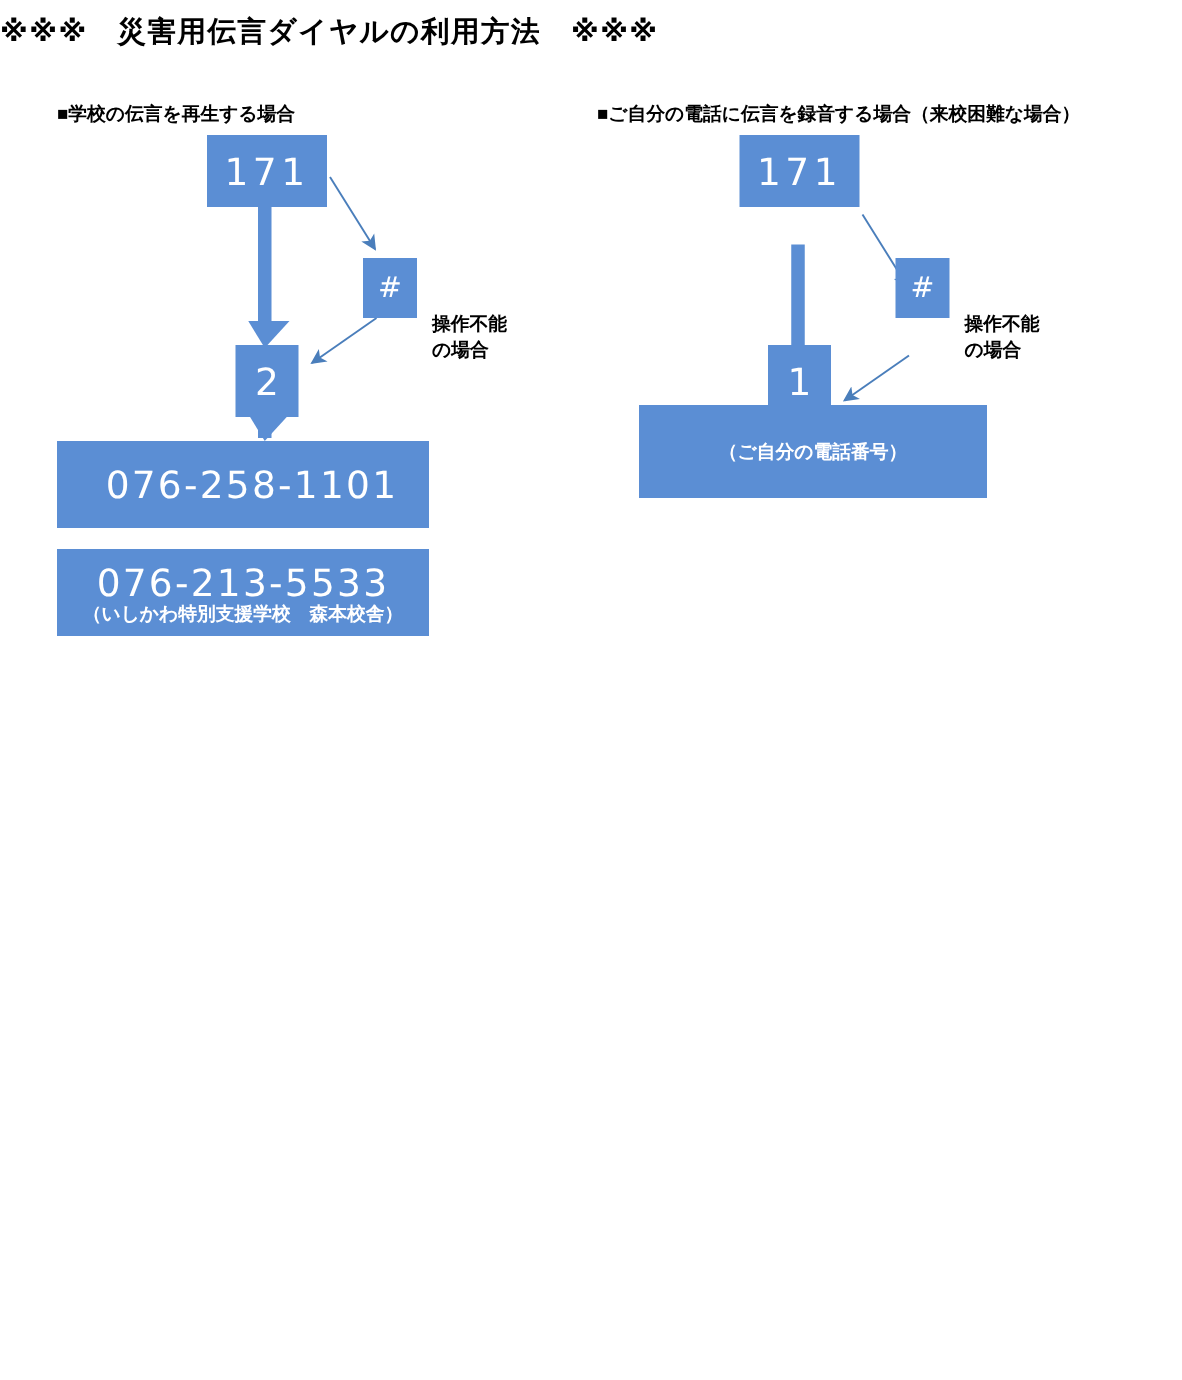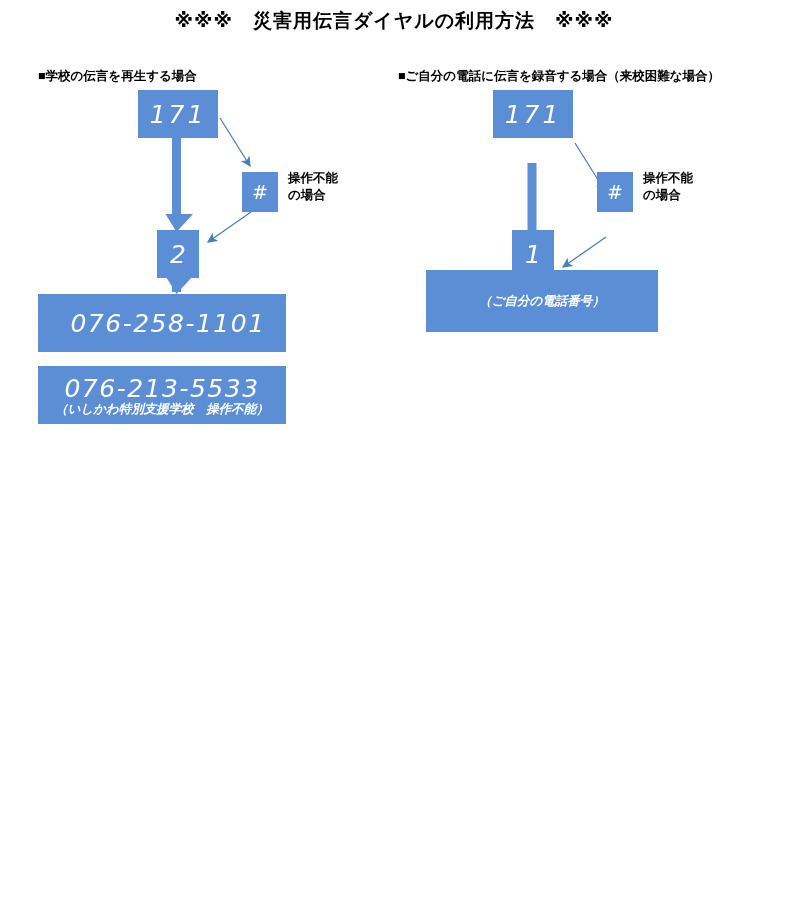--- a/index.html
+++ b/index.html
@@ -15,21 +15,21 @@
     color: #000000;
     overflow: hidden;
   }
 
   
   .page-title {
     position: absolute;
     top: 8px;
     left: 0;
     width: 788px;
-    text-align: center;
+    text-align: left;
     font-size: 19px;
     font-weight: bold;
     letter-spacing: 1px;
     white-space: pre;
   }
 
   
   .flow-column {
     position: absolute;
     top: 68px;
@@ -56,21 +56,20 @@
   
   .node {
     position: absolute;
     background: #5B8ED4;
     color: #ffffff;
     display: flex;
     flex-direction: column;
     align-items: center;
     justify-content: center;
     box-sizing: border-box;
-    font-style: italic;
   }
   .node .glyph {
     font-family: "DejaVu Sans", sans-serif;
     font-weight: 500;
     letter-spacing: 3px;
     line-height: 1;
   }
 
   
   .node-171 {
@@ -130,20 +129,21 @@
   .right .node-phone .number { font-size: 24px; letter-spacing: 0.5px; }
 
   
   .annotation {
     position: absolute;
     font-size: 12.5px;
     font-weight: bold;
     line-height: 17px;
     white-space: nowrap;
     color: #000000;
+    margin-top: 38px;
   }
   .annotation.left-anno  { top: 80px; left: 250px; }
   .annotation.right-anno { top: 80px; left: 245px; }
 
   
   .arrow-layer {
     position: absolute;
     top: 0; left: 0;
     width: 340px;
     height: 340px;
@@ -231,21 +231,21 @@
       <div>操作不能</div>
       <div>の場合</div>
     </div>
 
     <div class="node node-phone first">
       <span class="number">076-258-1101</span>
     </div>
 
     <div class="node node-phone second">
       <span class="number">076-213-5533</span>
-      <span class="caption">（いしかわ特別支援学校　操作不能）</span>
+      <span class="caption">（いしかわ特別支援学校　森本校舎）</span>
     </div>
 
   </div>
 </div>
 
 <div class="flow-column right">
 
   <div class="section-heading">■ご自分の電話に伝言を録音する場合（来校困難な場合）</div>
 
   <div class="flow-canvas right">

